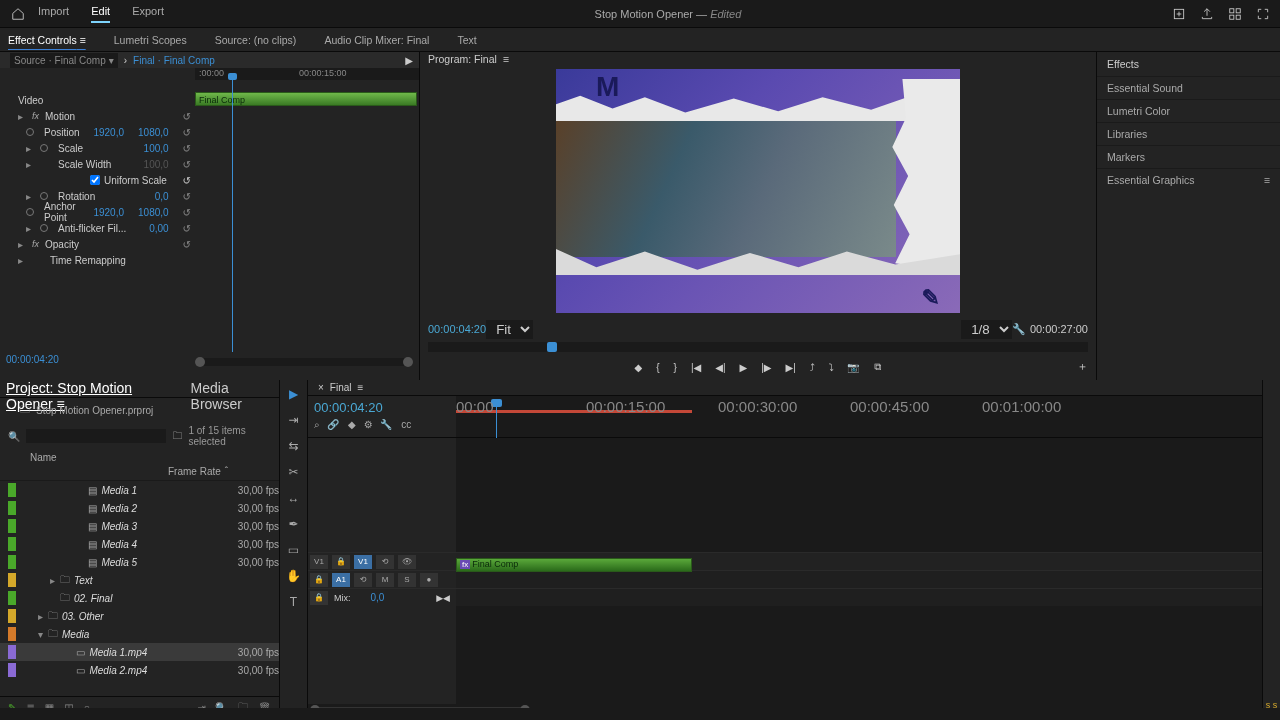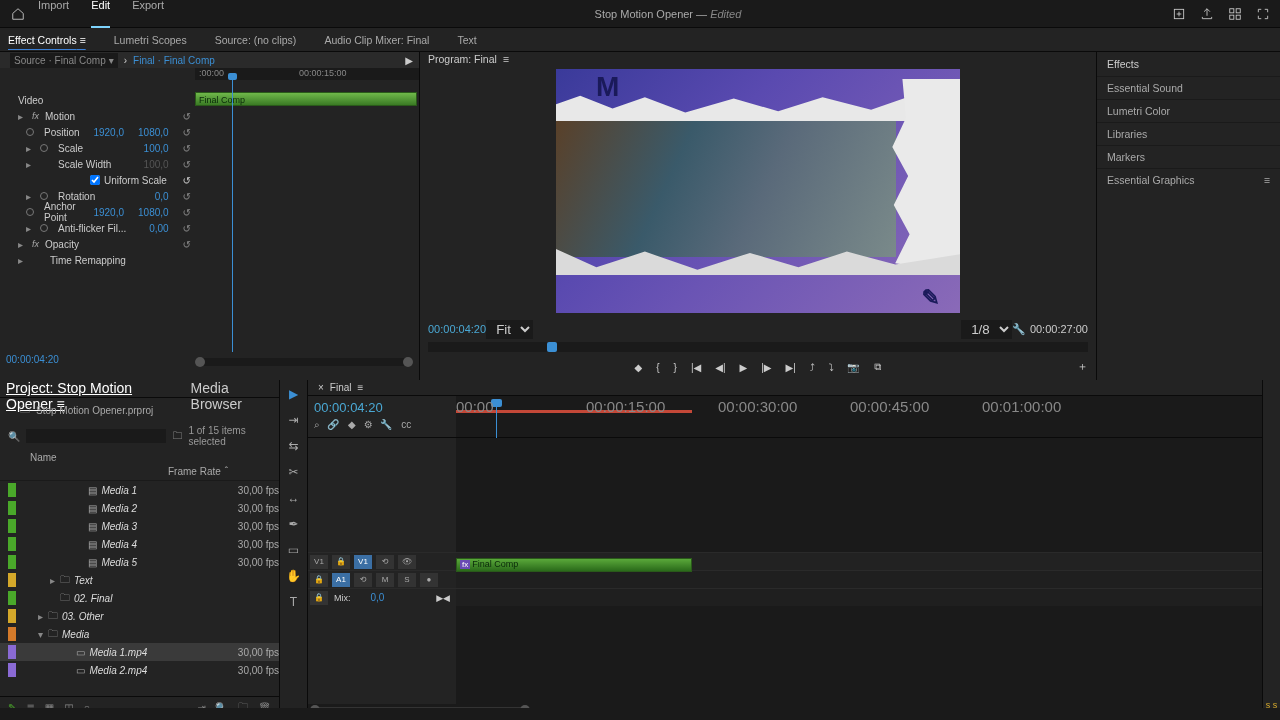--- a/index.html
+++ b/index.html
@@ -1,21 +1,21 @@
 <!DOCTYPE html>
 <html><head>
 <meta charset="utf-8">
 <style>
 * { margin: 0; padding: 0; box-sizing: border-box; font-family: "Segoe UI", Arial, sans-serif; }
 body { background: #1e1e1e; color: #ccc; font-size: 11px; width: 1280px; height: 720px; overflow: hidden; position: relative; }
 .topbar { height: 28px; background: #1a1a1a; display: flex; align-items: center; padding: 0 10px; border-bottom: 1px solid #0a0a0a; }
 .topbar .home { width: 16px; height: 16px; margin-right: 12px; cursor: pointer; }
 .topbar .tabs { display: flex; gap: 22px; }
 .topbar .tab { color: #aaa; cursor: pointer; }
-.topbar .tab.active { color: #fff; border-bottom: 2px solid #7dd3fc; padding-bottom: 15px; }
+.topbar .tab.active { color: #fff; border-bottom: 2px solid #7dd3fc; padding-bottom: 4px; }
 .topbar .title { flex: 1; text-align: center; color: #aaa; }
 .topbar .title .edited { font-style: italic; color: #888; }
 .topbar .icons { display: flex; gap: 14px; align-items: center; }
 .icon-btn { width: 14px; height: 14px; cursor: pointer; display: inline-flex; align-items: center; justify-content: center; }
 
 .workspacebar { height: 24px; background: #232323; display: flex; align-items: center; padding: 0 8px; gap: 28px; border-bottom: 1px solid #0a0a0a; font-size: 10.5px; }
 .workspacebar .wtab { color: #aaa; cursor: pointer; }
 .workspacebar .wtab.active { color: #fff; text-decoration: underline; text-decoration-color: #3b7fd4; text-underline-offset: 5px; }
 
 .main { display: flex; height: 328px; }

